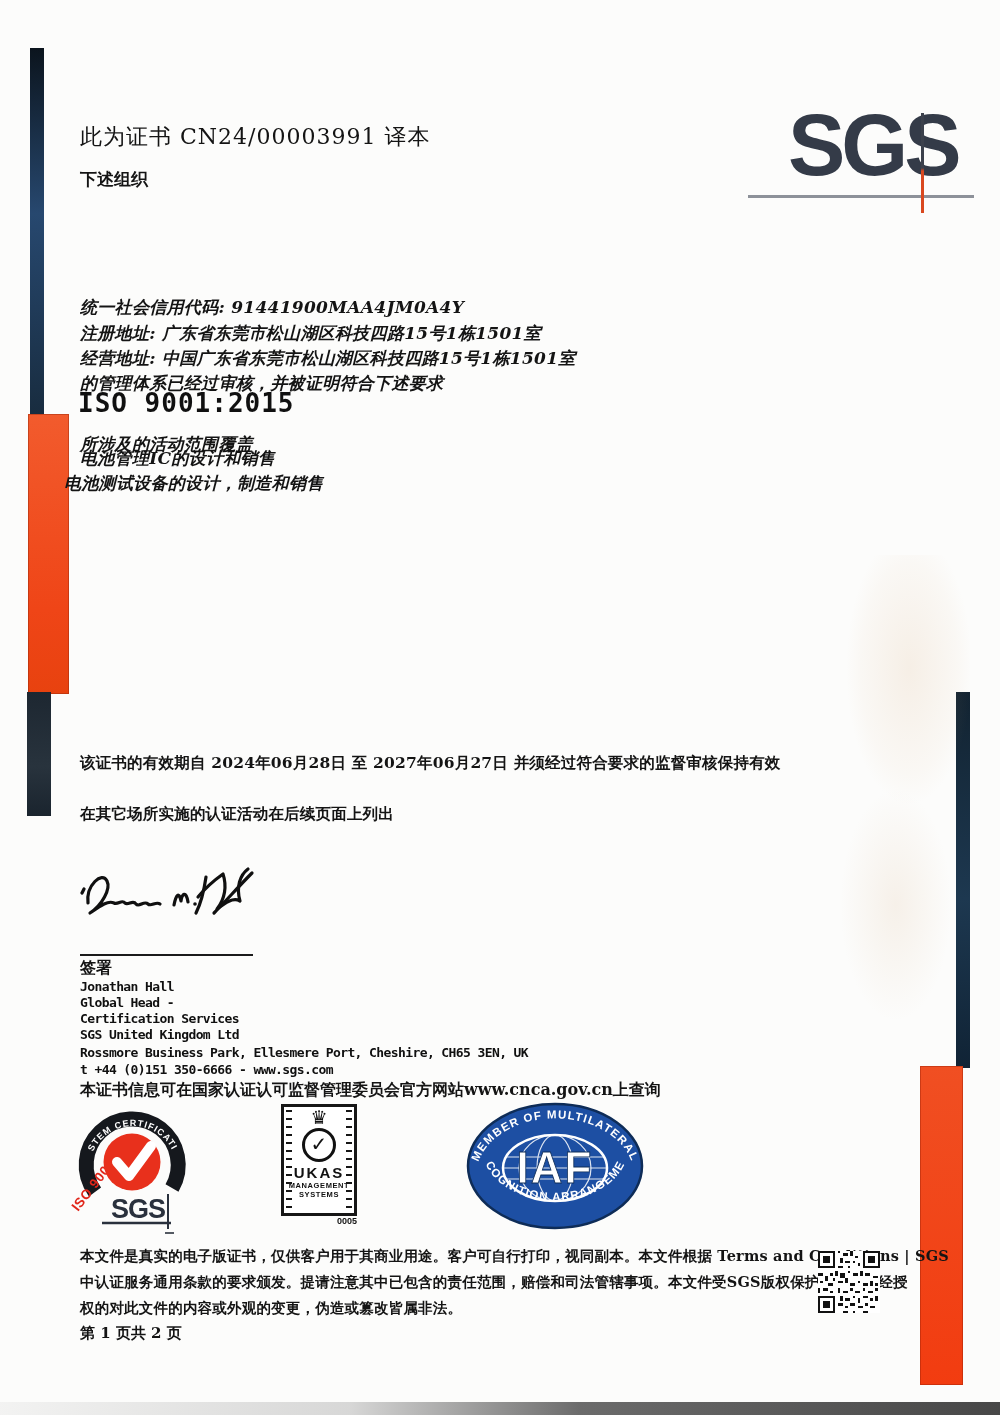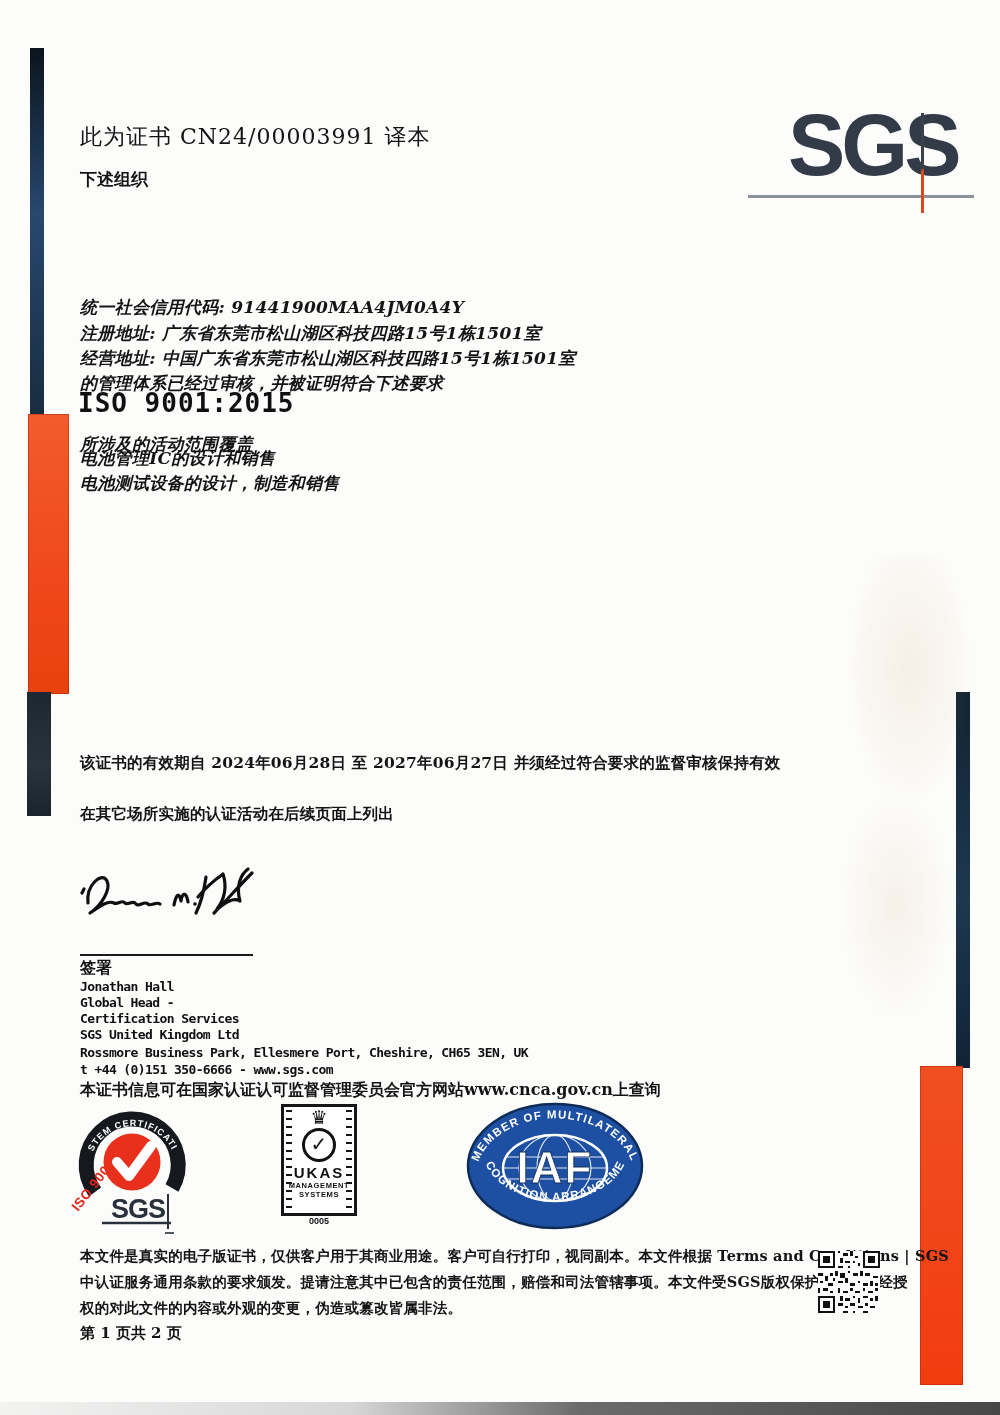--- a/index.html
+++ b/index.html
@@ -48,21 +48,21 @@
   .t-orgintro{left:80px;top:168px;font-size:17px;font-weight:700;}
   .t-company{left:80px;top:190px;font-size:33px;font-weight:800;letter-spacing:2px;}
   .t-body{font-size:17px;font-weight:700;letter-spacing:.3px;font-style:italic;}
   .t-credit{left:80px;top:296px;}
   .t-regaddr{left:80px;top:322px;}
   .t-bizaddr{left:80px;top:347px;}
   .t-audit{left:80px;top:372px;}
   .t-standard{left:78px;top:388px;font-size:26px;letter-spacing:1px;}
   .t-scopeintro{left:80px;top:421px;margin-top:12px;}
   .t-scope0{left:80px;top:447px;}
-  .t-scope1{left:80px;top:472px;}
+  .t-scope1{left:64px;top:472px;}
   .t-small{font-size:15.5px;font-weight:700;letter-spacing:.2px;}
   .t-validity{left:80px;top:753px;}
   .t-version{left:80px;top:779px;}
   .t-othersites{left:80px;top:804px;}
 
   .sig-svg{left:78px;top:858px;width:190px;height:80px;}
   .sig-rule{left:80px;top:954px;width:173px;height:2px;background:#1b1b1b;}
   .t-signed{left:80px;top:958px;font-size:16px;font-weight:700;}
   .m0{left:80px;top:979px;} .m1{left:80px;top:995px;} .m2{left:80px;top:1011px;}
   .m3{left:80px;top:1027px;} .m4{left:80px;top:1045px;} .m5{left:80px;top:1062px;}
@@ -74,21 +74,21 @@
     background:#fff;display:flex;flex-direction:column;align-items:center;}
   .ukas-ticks{position:absolute;top:3px;bottom:3px;width:6px;
     background:repeating-linear-gradient(180deg,#161616 0 2px,transparent 2px 8px);}
   .ukas-ticks.l{left:2px;} .ukas-ticks.r{right:2px;}
   .ukas-crown{font-size:19px;line-height:1;color:#111;margin-top:1px;font-family:"DejaVu Sans",sans-serif;}
   .ukas-circle{width:28px;height:28px;border:3px solid #111;border-radius:50%;
     display:flex;align-items:center;justify-content:center;margin-top:1px;}
   .ukas-check{font-size:20px;font-weight:900;color:#111;margin-top:-2px;font-family:"DejaVu Sans",sans-serif;}
   .ukas-word{font-size:15px;font-weight:800;letter-spacing:2px;color:#111;margin-top:2px;}
   .ukas-sub{font-size:7.5px;font-weight:700;letter-spacing:.6px;color:#111;line-height:1.25;}
-  .ukas-number{left:281px;top:1216px;width:76px;text-align:center;font-size:9px;font-weight:700;color:#111;}
+  .ukas-number{left:281px;top:1216px;width:76px;text-align:right;font-size:9px;font-weight:700;color:#111;}
   .iaf-svg{left:466px;top:1102px;width:178px;height:128px;}
 
   
   .disc{font-size:14.5px;font-weight:700;letter-spacing:.2px;}
   .d0{left:80px;top:1247px;} .d1{left:80px;top:1273px;} .d2{left:80px;top:1299px;}
   .t-page{left:80px;top:1324px;font-size:15px;font-weight:700;}
   .qr-svg{left:818px;top:1250px;width:62px;height:64px;}
 </style>
 </head>
 <body>

